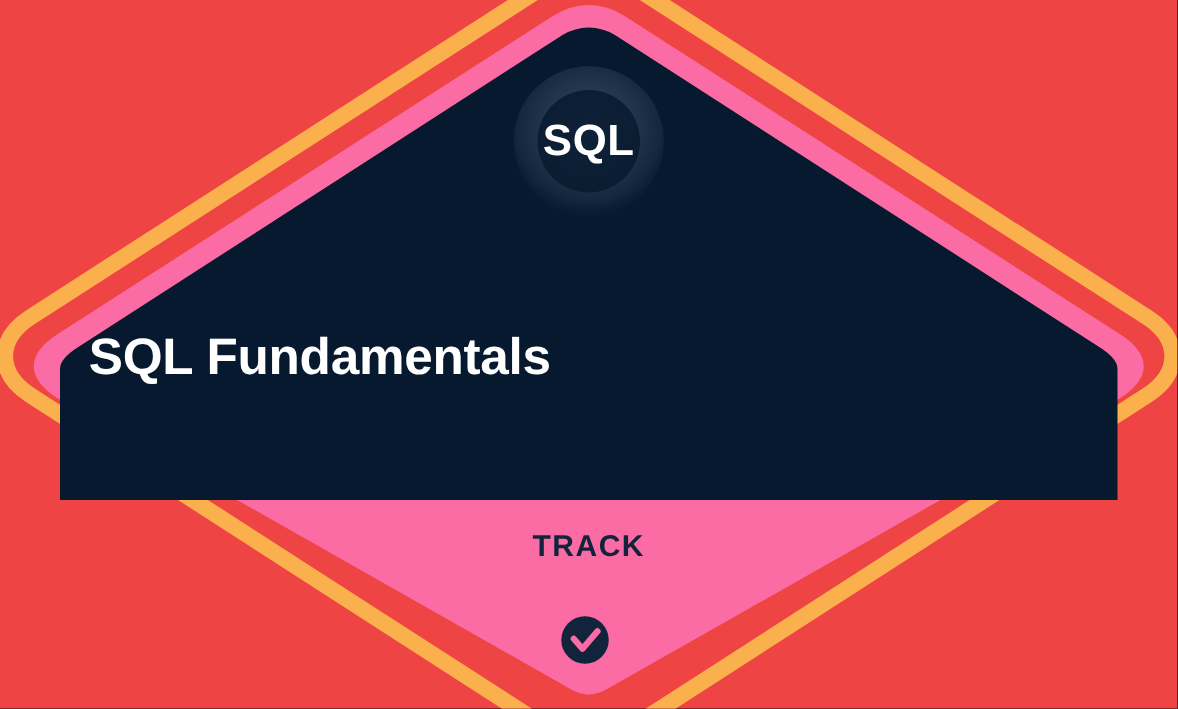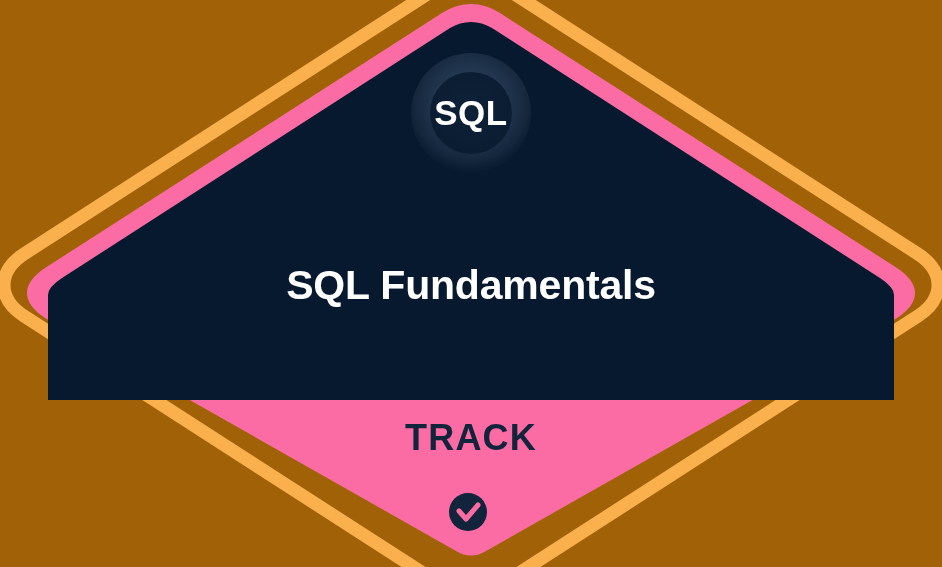--- a/index.html
+++ b/index.html
@@ -9,21 +9,21 @@
     background: #000000;
   }
   body {
     font-family: "Liberation Sans", sans-serif;
     -webkit-font-smoothing: antialiased;
   }
   #stage {
     position: relative;
     width: 942px;
     height: 567px;
-    background: #a16207;
+    background: #ef4444;
     overflow: hidden;
   }
   #badge-svg {
     position: absolute;
     left: 0;
     top: 0;
     width: 942px;
     height: 567px;
     display: block;
   }
@@ -50,38 +50,38 @@
     letter-spacing: 0.5px;
     color: #ffffff;
     line-height: 42px;
   }
 
   #track-title {
     position: absolute;
     left: 71px;
     top: 258px;
     width: 800px;
-    text-align: center;
+    text-align: left;
     font-family: "Liberation Sans", sans-serif;
     font-size: 41px;
     font-weight: bold;
     letter-spacing: -0.2px;
     color: #ffffff;
     line-height: 54px;
     white-space: nowrap;
   }
 
   #status-text {
     position: absolute;
     left: 221px;
     top: 420px;
     width: 500px;
     text-align: center;
     font-family: "Liberation Sans", sans-serif;
-    font-size: 36px;
+    font-size: 24px;
     font-weight: bold;
     letter-spacing: 1.2px;
     color: #12233c;
     line-height: 35px;
   }
   #status-line-1, #status-line-2 { display: block; }
 </style>
 </head>
 <body>
 

